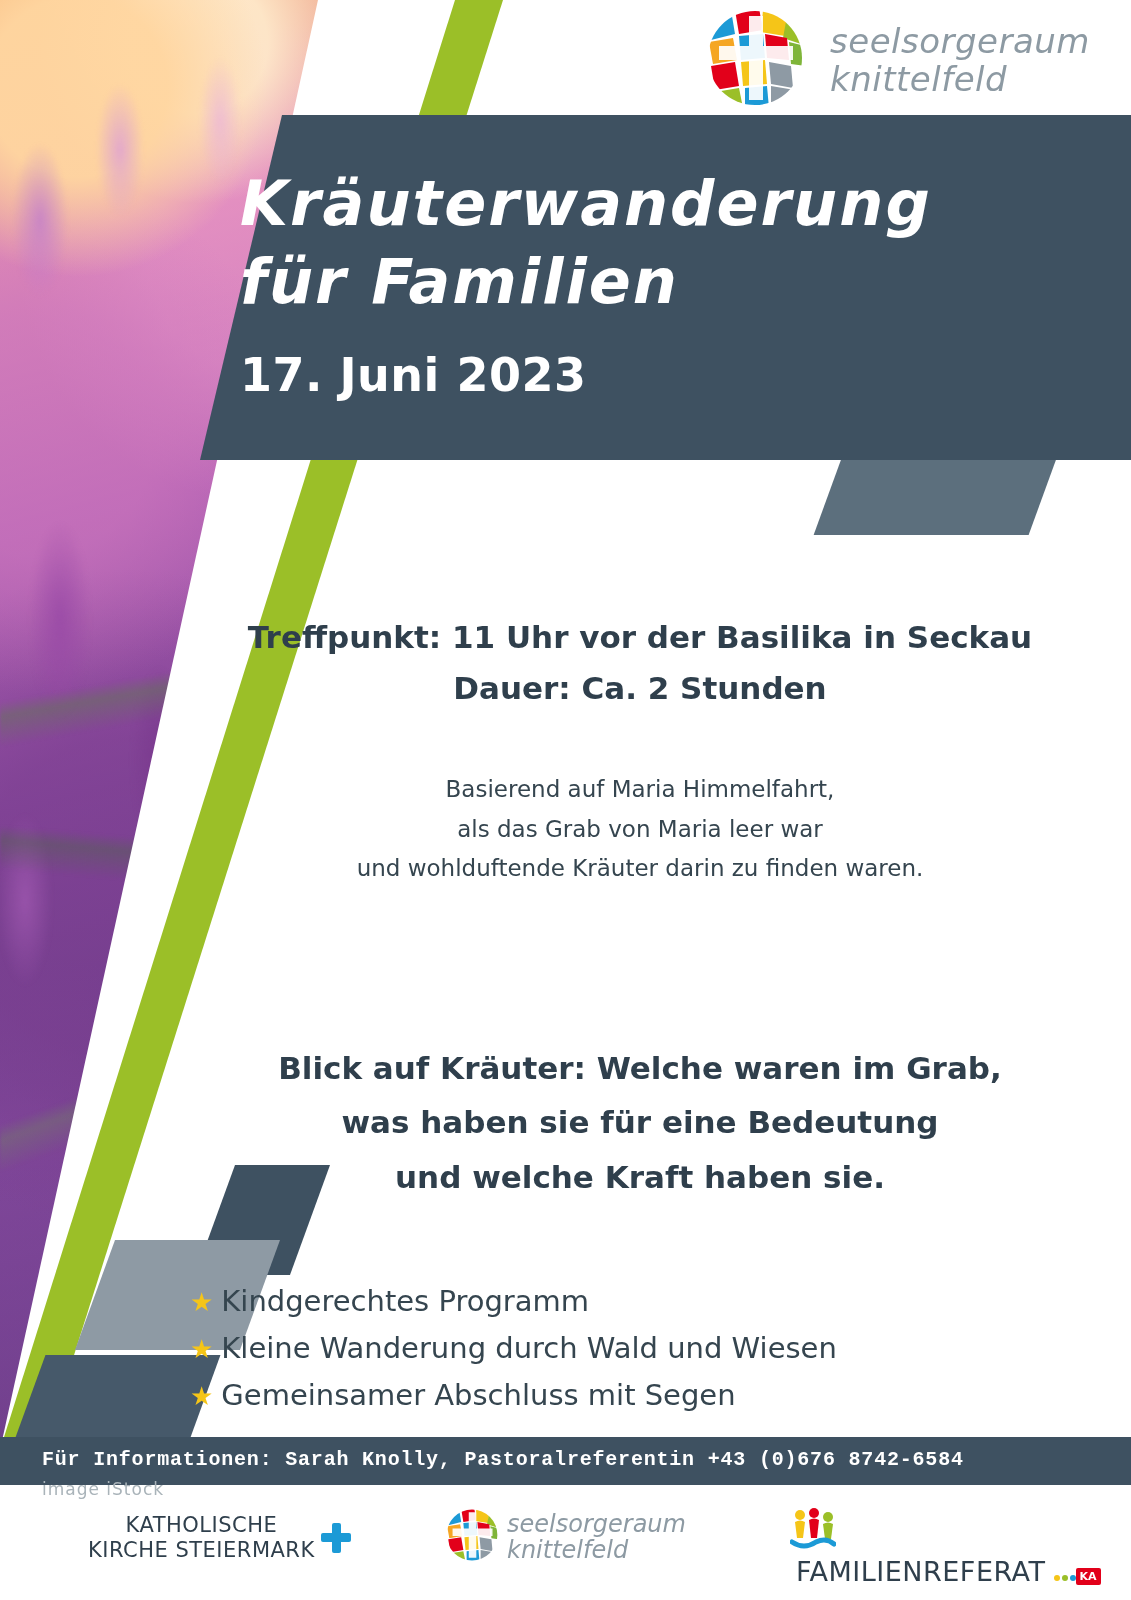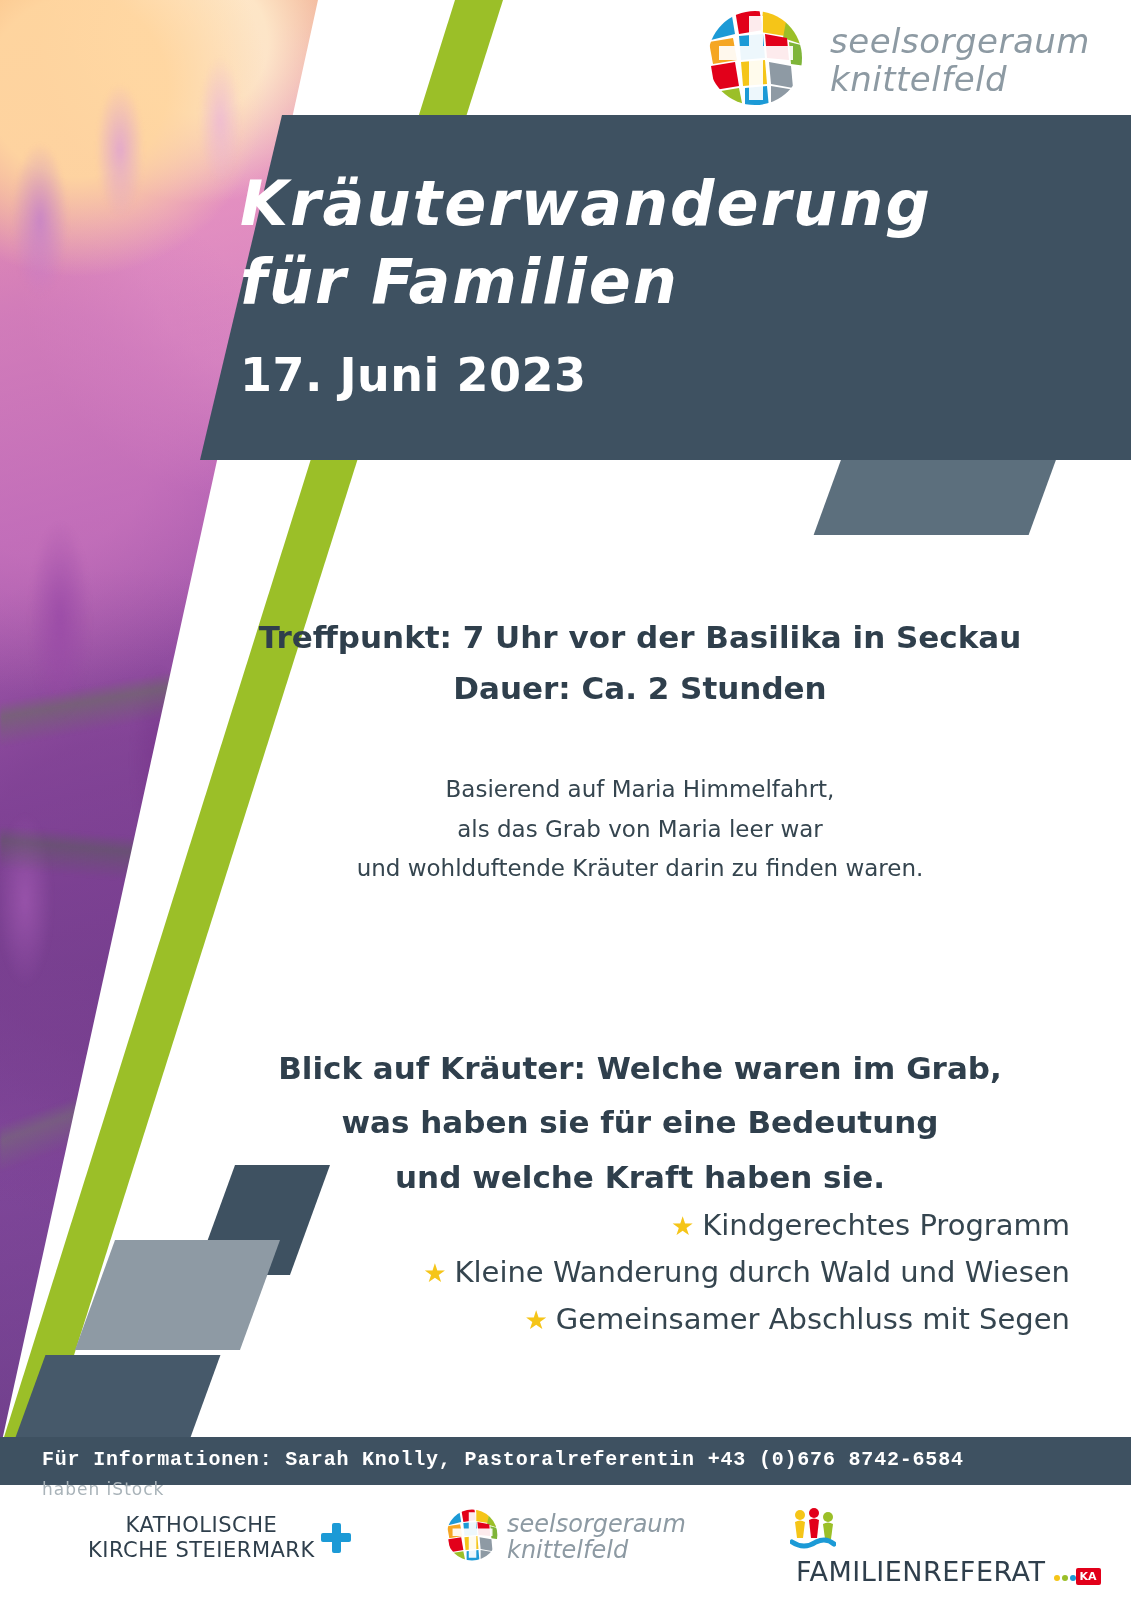--- a/index.html
+++ b/index.html
@@ -182,23 +182,23 @@
     color: #35454f;
   }
   #focus {
     top: 1041px;
     font-size: 31px;
     line-height: 1.75;
   }
   .bullets {
     position: absolute;
     left: 190px;
-    top: 1202px;
+    top: 1278px;
     width: 880px;
-    text-align: right;
+    text-align: left;
     color: #35454f;
     font-family: "DejaVu Sans", sans-serif;
     font-size: 29px;
     line-height: 1.62;
   }
   .bullets .star {
     color: #f5c518;
     font-size: 26px;
     margin-right: 8px;
   }
@@ -348,21 +348,21 @@
   </div>
 
   <div class="title-panel"></div>
   <div class="title-main">
     <div>Kräuterwanderung</div>
     <div>für Familien</div>
   </div>
   <div class="title-date">17. Juni 2023</div>
 
   <div class="body-block" id="meeting">
-    <div>Treffpunkt:  7 Uhr vor der Basilika in Seckau</div>
+    <div>Treffpunkt:  11 Uhr vor der Basilika in Seckau</div>
     <div>Dauer: Ca. 2 Stunden</div>
   </div>
 
   <div class="body-block" id="story">
     <div>Basierend auf Maria Himmelfahrt,</div>
     <div>als das Grab von Maria leer war</div>
     <div>und wohlduftende Kräuter darin zu finden waren.</div>
   </div>
 
   <div class="body-block" id="focus">
@@ -378,21 +378,21 @@
     <div>
       <span class="star">★</span><span>Kleine Wanderung durch Wald und Wiesen</span>
     </div>
     <div>
       <span class="star">★</span><span>Gemeinsamer Abschluss mit Segen</span>
     </div>
   </div>
 
   <div class="footer-bar"></div>
   <div class="footer-text">Für Informationen: Sarah Knolly, Pastoralreferentin  +43 (0)676 8742-6584</div>
-  <div class="credit">haben iStock</div>
+  <div class="credit">image iStock</div>
 
   <div class="f-logo" id="logo-kath">
     <span class="kath-text">
       <span>KATHOLISCHE</span><br>
       <span>KIRCHE STEIERMARK</span>
     </span><span class="kath-cross"></span>
   </div>
 
   <div class="f-logo" id="logo-seelsorge">
     <span class="inline-mid">

